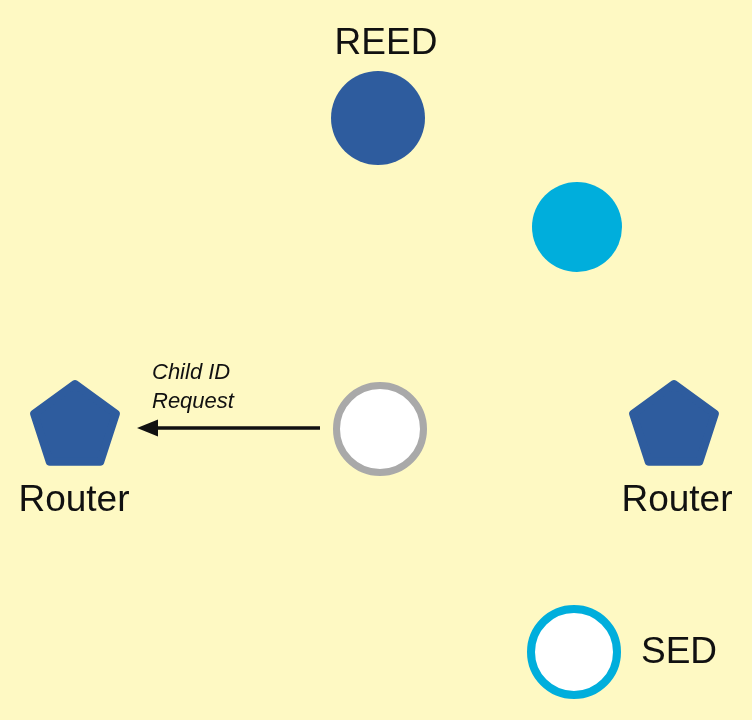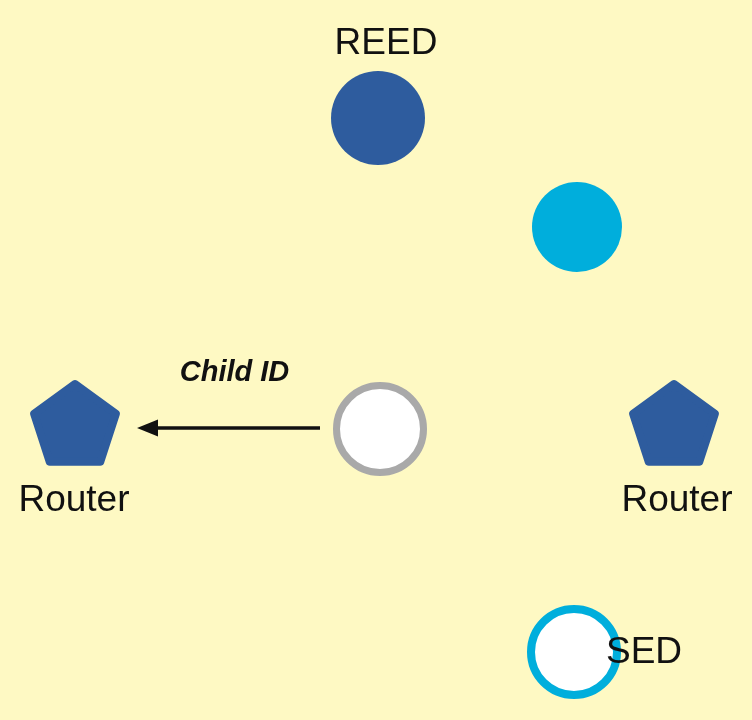--- a/index.html
+++ b/index.html
@@ -85,26 +85,24 @@
   }
   svg.arrow polygon {
     fill: var(--color-arrow, #111111);
   }
 
   
   .message-annotation {
     position: absolute;
     left: 152px; top: 357px;
     width: 165px;
-    text-align: center;
     font-style: italic;
-    font-size: 29px;
+    font-size: 22px;
     line-height: 29px;
     color: var(--color-text, #111111);
-    font-weight: bold;
   }
   .message-annotation span { display: block; }
 </style>
 </head>
 <body>
 
 <div class="canvas">
 
   <div class="node-label centered" style="left:386px; top:42px;">REED</div>
   <div class="circle reed"></div>
@@ -123,18 +121,19 @@
 
   <div class="circle joiner"></div>
 
   <svg class="arrow" aria-hidden="true">
     <line x1="190" y1="15" x2="26" y2="15"></line>
     <polygon points="7,15 28,6.5 28,23.5"></polygon>
   </svg>
 
   <div class="message-annotation">
     <span>Child ID</span>
+    <span>Request</span>
   </div>
 
   <div class="circle sed"></div>
-  <div class="node-label v-centered" style="left:606px; top:651px;">SED</div>
+  <div class="node-label v-centered" style="left:641px; top:651px;">SED</div>
 
 </div>
 
 </body></html>

